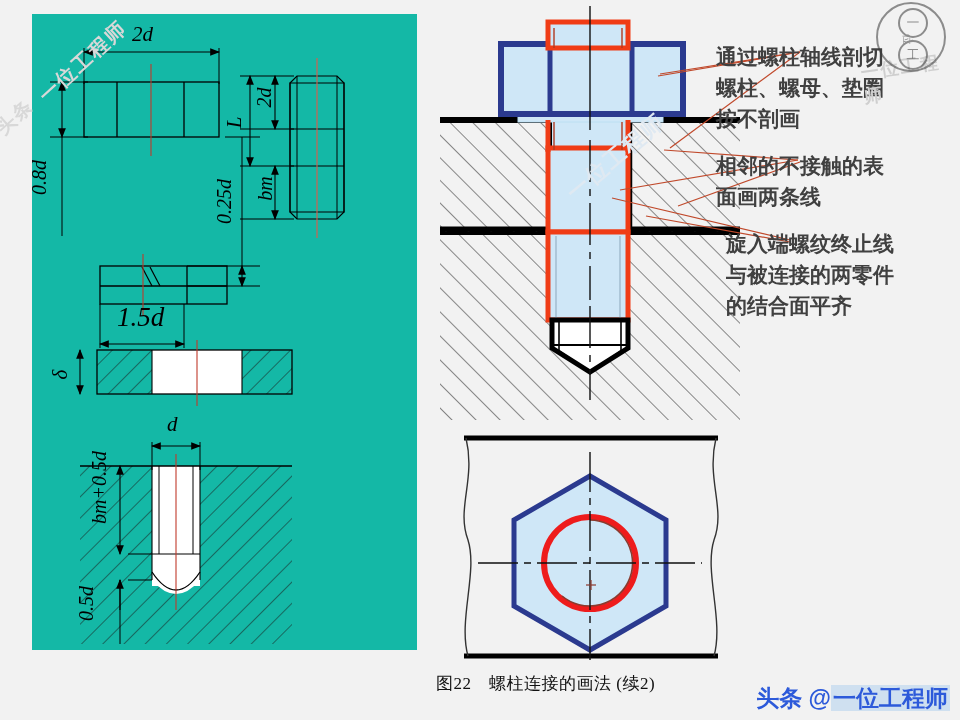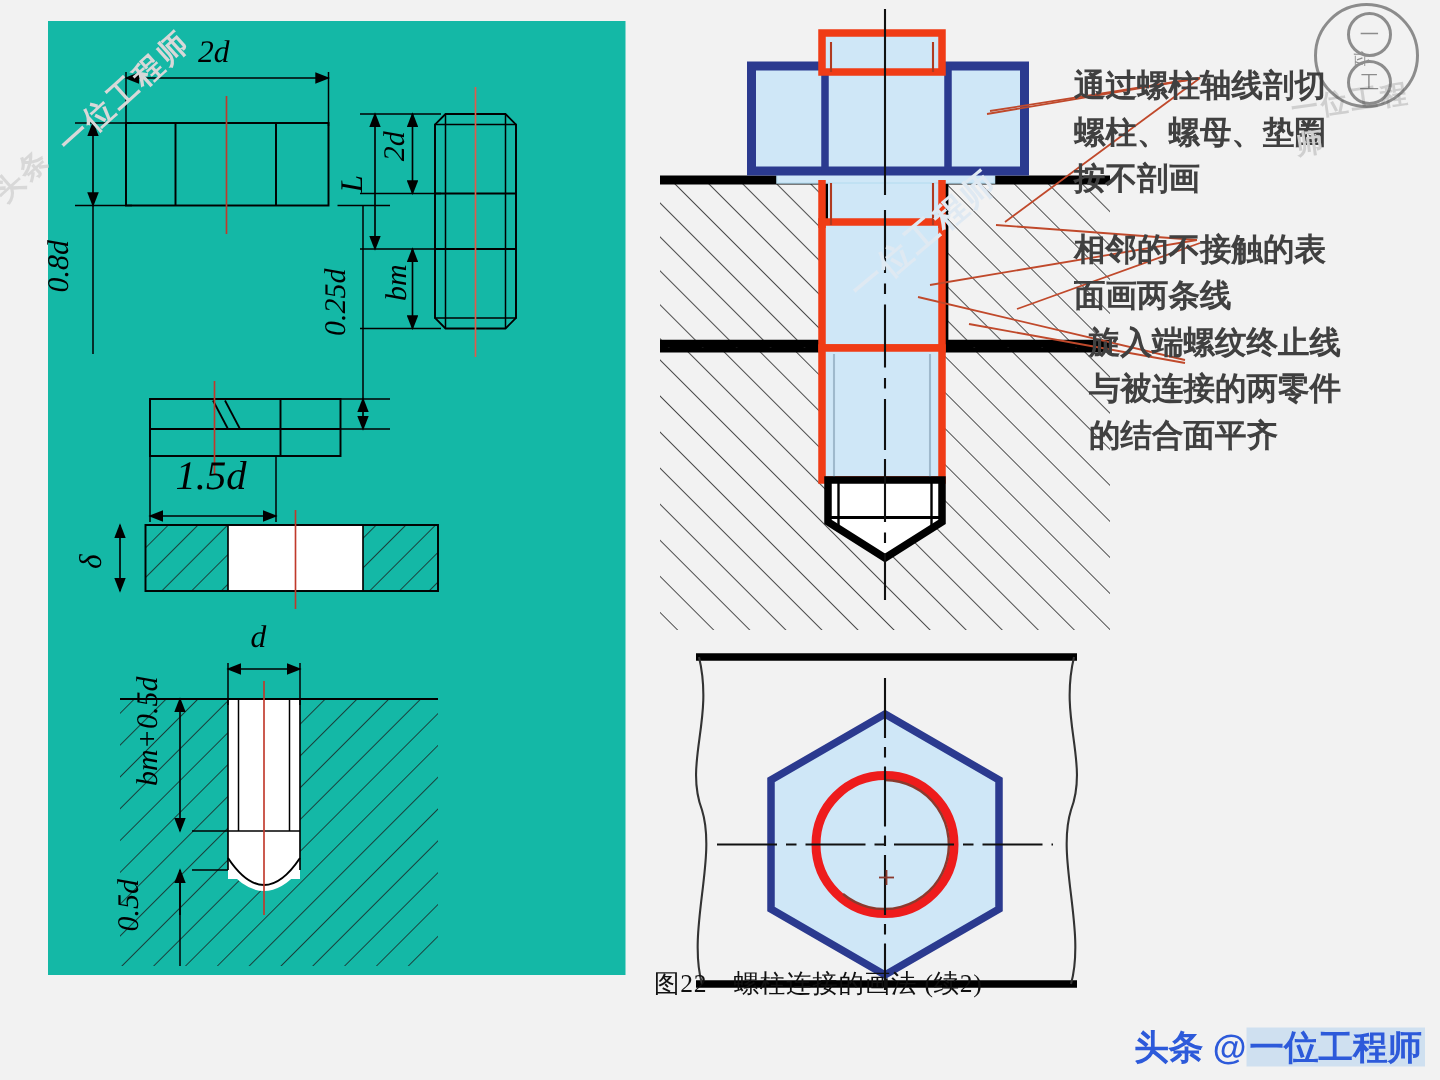--- a/index.html
+++ b/index.html
@@ -54,24 +54,24 @@
   
   .notes{
     position:absolute; left:716px; top:42px; width:240px;
     color:#404040;
     font-family:"Liberation Serif",serif;
     font-size:21px;
     line-height:31px;
     font-weight:600;
   }
   .note-b{ margin-top:16px; }
-  .note-c{ padding-left:10px; }
+  .note-c{ margin-top:16px; padding-left:10px; }
 
   .caption{
-    position:absolute;left:436px;top:644px;width:300px;
+    position:absolute;left:436px;top:672px;width:300px;
     font-size:17px;color:#111;letter-spacing:.5px;
     font-family:"Liberation Serif",serif;
     white-space:nowrap;
   }
 
   .footer-wm{
     position:absolute;right:10px;bottom:6px;
     font-family:"Liberation Sans",sans-serif;
     font-size:23px;font-weight:bold;color:#1d4ed8;
     white-space:nowrap;

